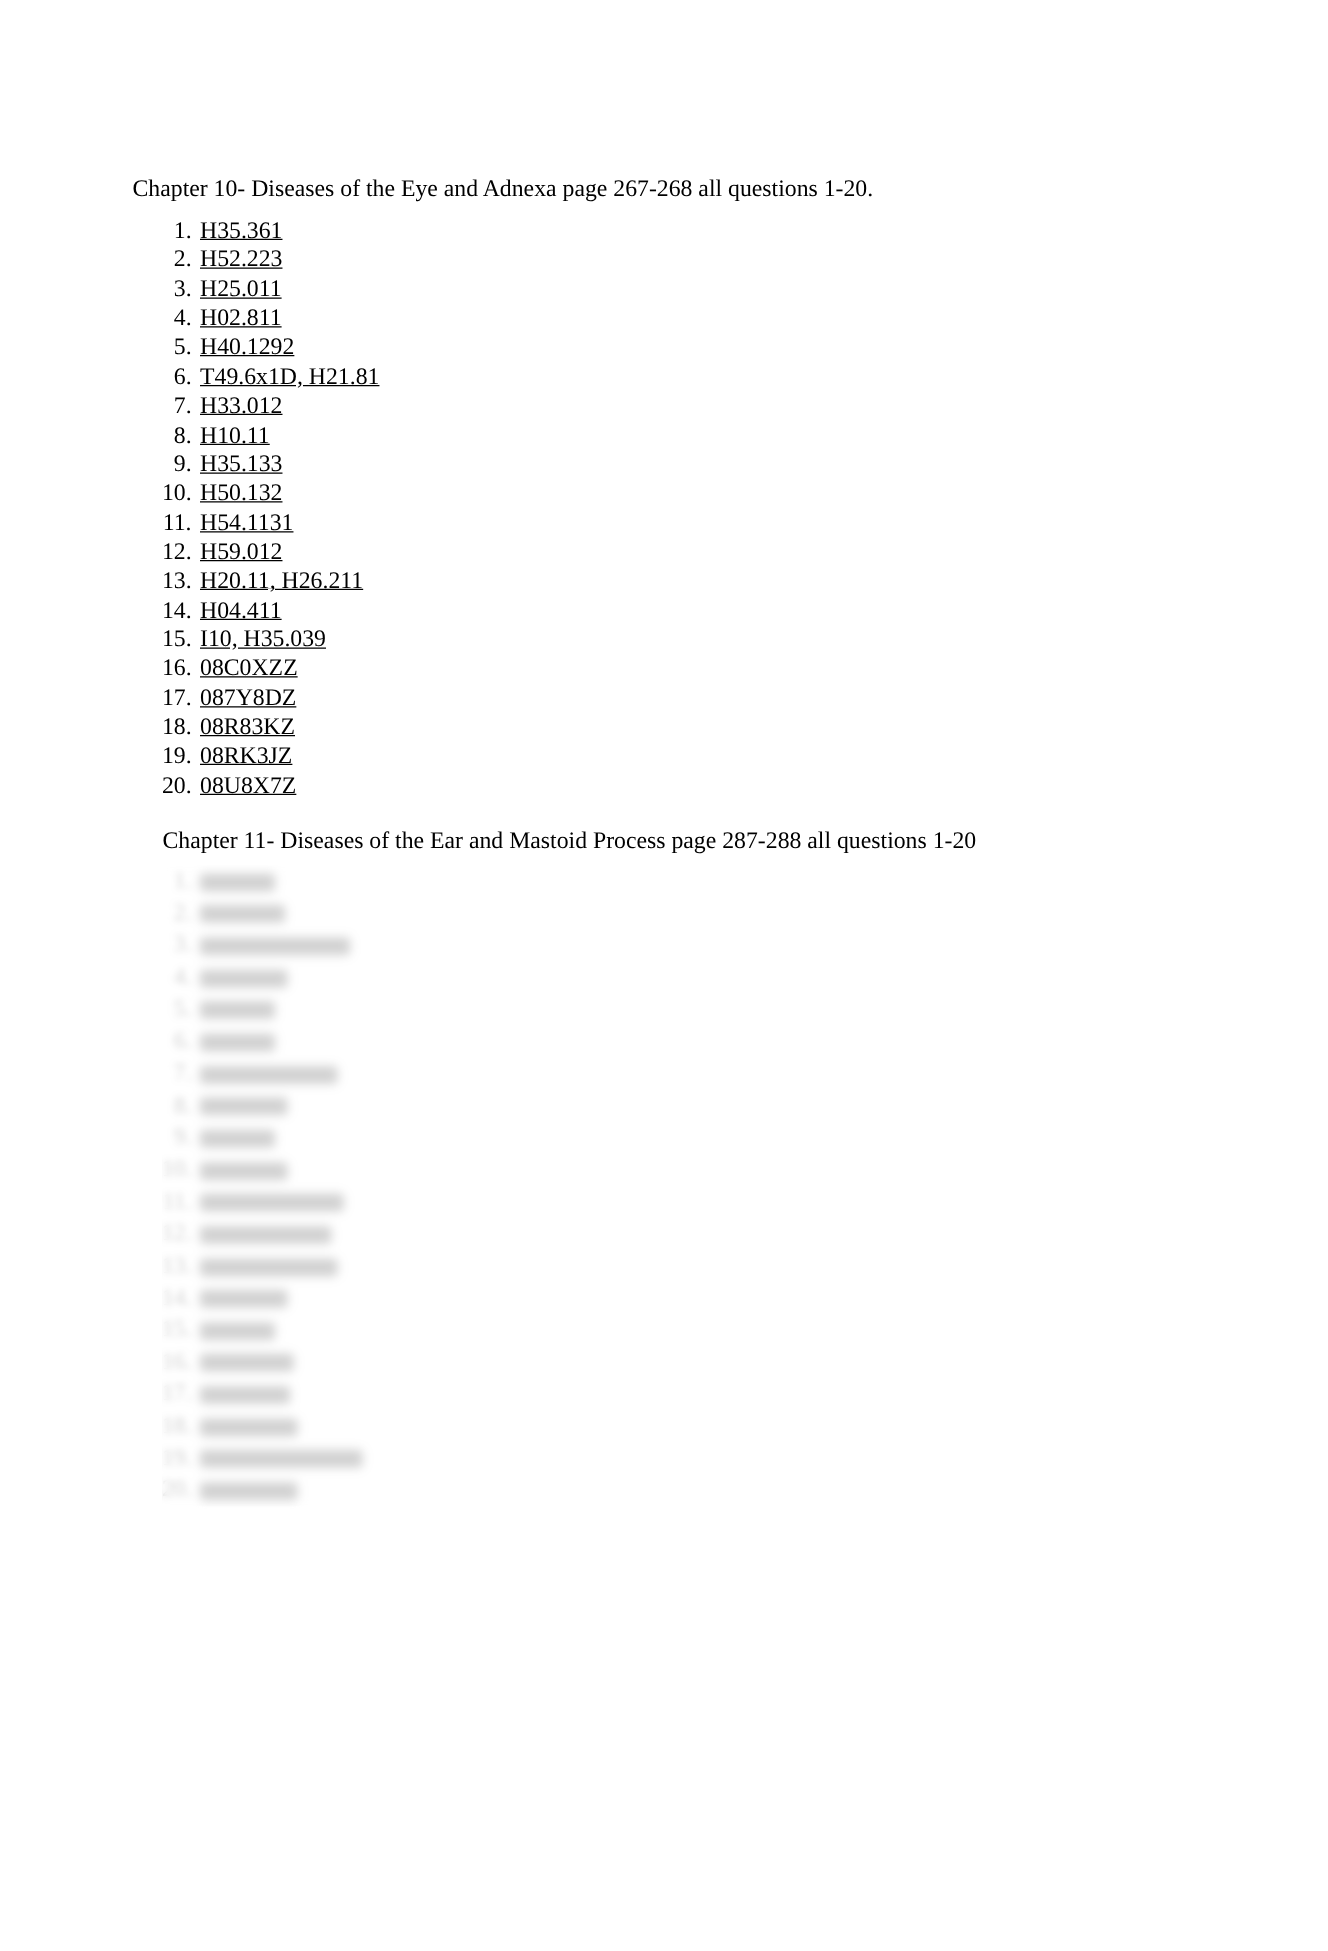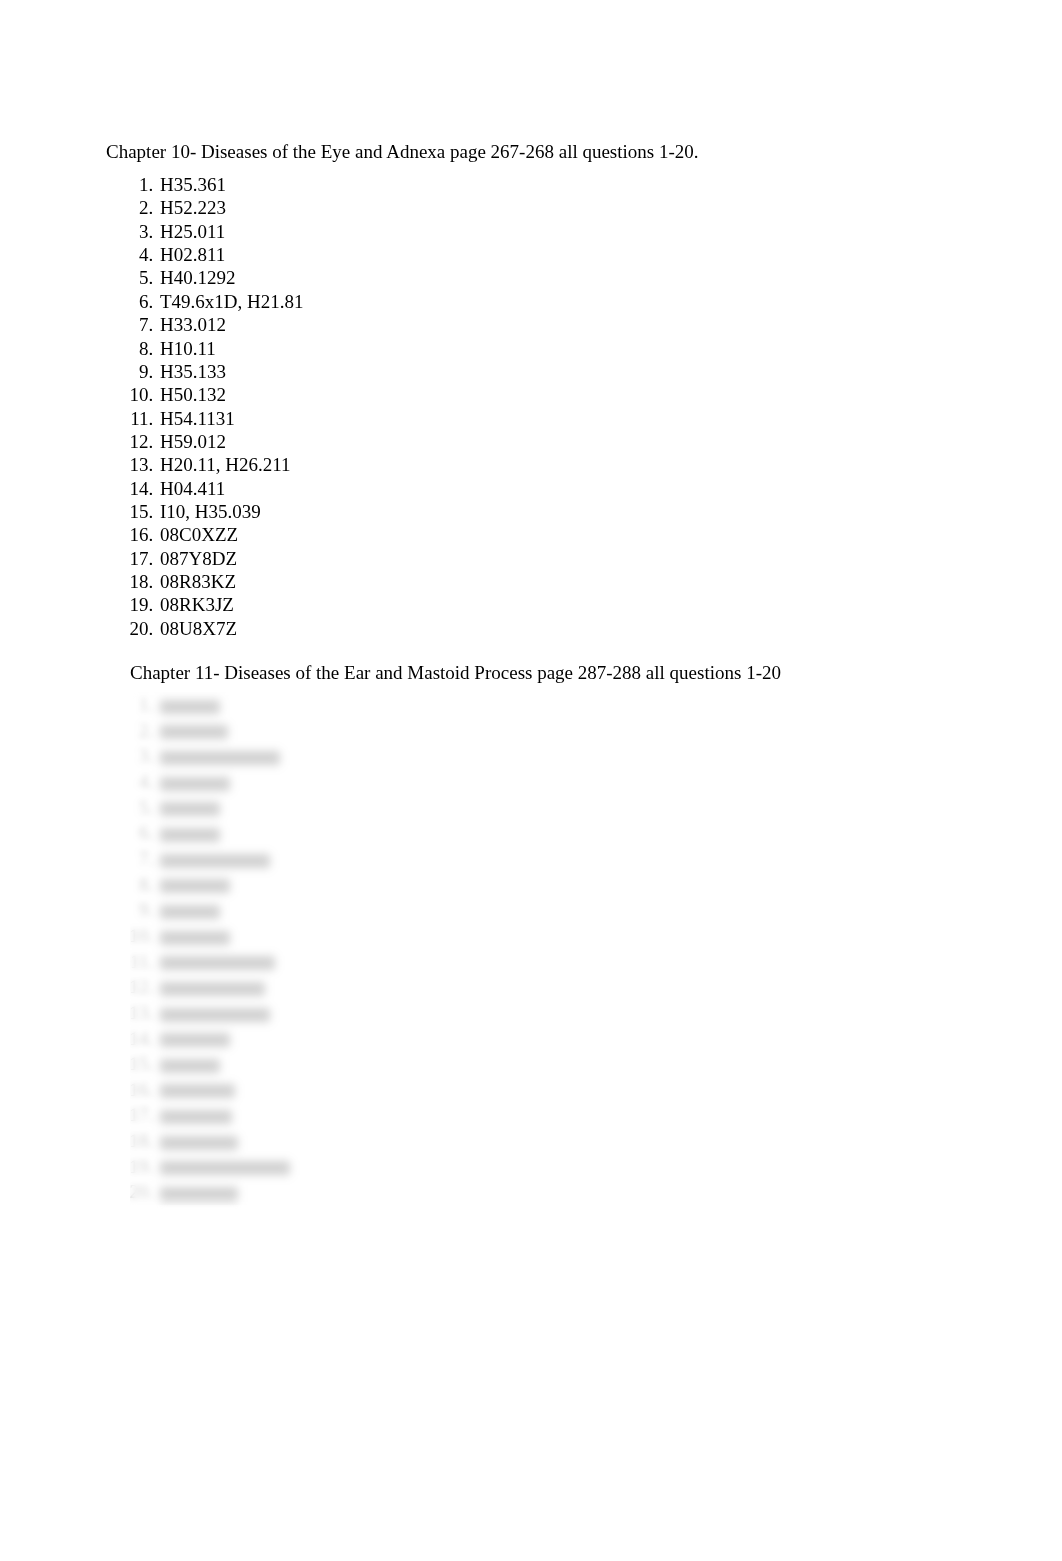--- a/index.html
+++ b/index.html
@@ -15,20 +15,21 @@
     }
     .section-title {
       margin-bottom: 10px;
       margin-left: 0;
       margin-top: 29px;
     }
     ol {
       list-style: decimal;
       margin-left: 52px;
       margin-bottom: 22px;
+      text-decoration: underline;
     }
     ol li {
       line-height: 1.23;
       padding-left: 2px;
     }
     .section2-title {
       margin-left: 24px;
       margin-bottom: 8px;
     }
     .blurred-wrap {

